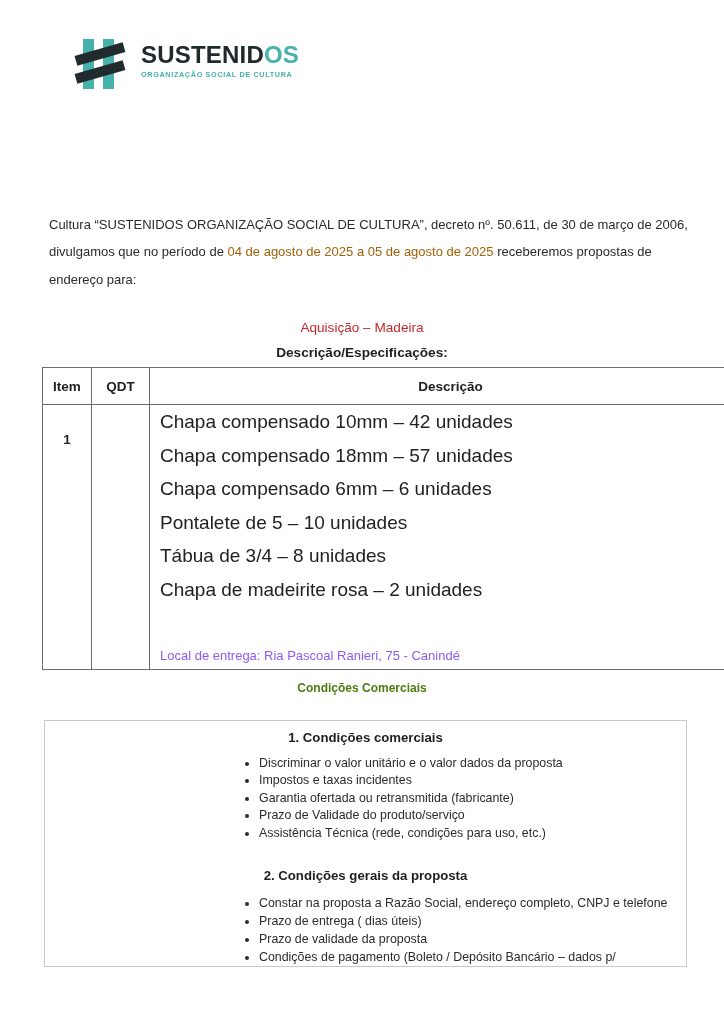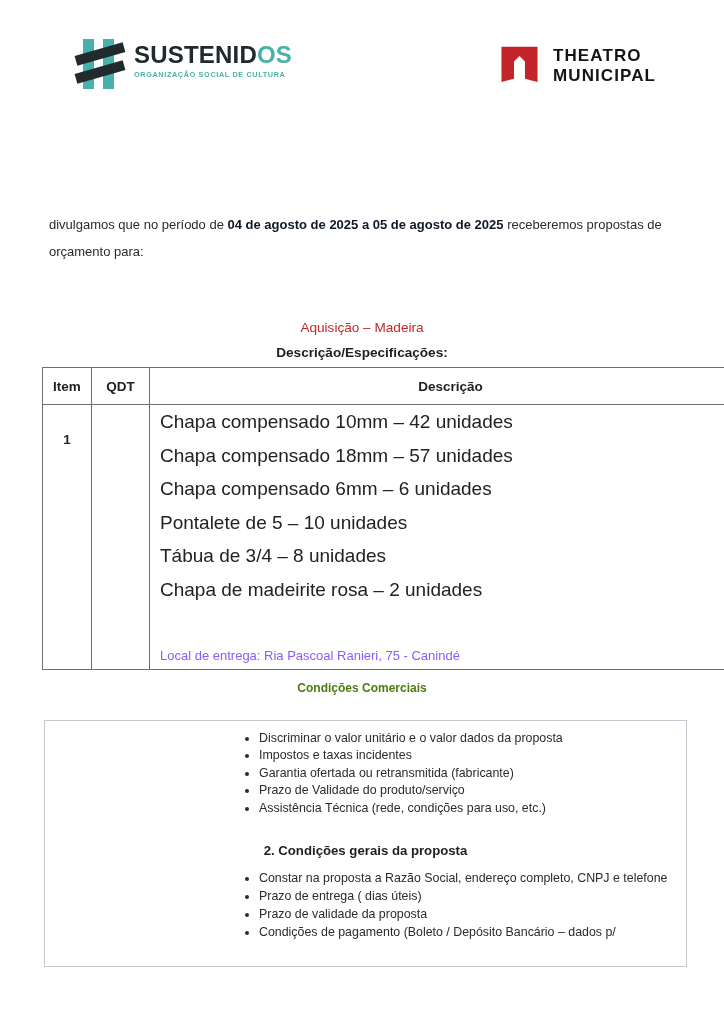--- a/index.html
+++ b/index.html
@@ -4,21 +4,21 @@
 <style>
   * { margin:0; padding:0; box-sizing:border-box; }
   html,body { background:#ffffff; }
   .page {
     position:relative; width:724px; height:1024px; margin:0 auto;
     background:#ffffff; overflow:hidden;
     font-family:"Liberation Sans", sans-serif; color:#262626;
   }
 
   
-  .logo-sustenidos { position:absolute; left:76px; top:36px; display:flex; gap:4px; }
+  .logo-sustenidos { position:absolute; left:76px; top:36px; display:flex; gap:11px; }
   .hash-icon { position:relative; width:54px; height:58px; flex:0 0 auto; }
   .hash-icon .vbar { position:absolute; top:3px; width:11px; height:50px; background:#47b2ab; }
   .hash-icon .vbar.v1 { left:7px; }
   .hash-icon .vbar.v2 { left:27px; }
   .hash-icon .dbar { position:absolute; left:-1px; width:50px; height:10px; background:#212b2d; transform:rotate(-16deg); }
   .hash-icon .dbar.d1 { top:13px; }
   .hash-icon .dbar.d2 { top:31px; }
   .sus-text { display:flex; flex-direction:column; padding-top:6px; }
   .sus-name { font-weight:bold; font-size:24px; letter-spacing:.2px; color:#20292b; line-height:26px; }
   .sus-name .accent { color:#47b2ab; }
@@ -29,21 +29,21 @@
   .thea-text { font-weight:bold; font-size:17px; line-height:19.5px; letter-spacing:1.1px; color:#141414; }
 
   
   .title-block { position:absolute; left:0; right:0; top:150px; text-align:center; }
   .title-line { font-weight:bold; font-size:13.6px; text-decoration:underline; color:#1f1f1f; }
   .title-line + .title-line { margin-top:13px; }
 
   
   .intro { position:absolute; left:49px; top:211px; width:640px; font-size:13px; line-height:27.3px; color:#2b2b2b; }
   .intro .pline { white-space:nowrap; }
-  .red-dates { color:#0f172a; font-weight:bold; }
+  .red-dates { color:#a16207; font-weight:normal; }
 
   
   .h-aquisicao { position:absolute; left:0; right:0; top:320px; text-align:center;
                  font-weight:normal; font-size:13.6px; color:#c3292b; }
   .h-spec { position:absolute; left:0; right:0; top:345px; text-align:center;
             font-weight:bold; font-size:13.6px; color:#1f1f1f; }
 
   
   table.items { position:absolute; left:42px; top:367px; width:710px; border-collapse:collapse; }
   table.items th, table.items td { border:1px solid #6e6e6e; }
@@ -79,34 +79,26 @@
         <div class="vbar v2"></div>
       <div class="dbar d1"></div>
         <div class="dbar d2"></div>
     </div>
     <div class="sus-text">
       <div class="sus-name"><span>SUSTENID</span><span class="accent">OS</span></div>
       <div class="sus-tagline">ORGANIZAÇÃO SOCIAL DE CULTURA</div>
     </div>
   </div>
 
-  <div class="logo-theatro">
-    <svg class="arch-icon" viewBox="0 0 60 60">
-      <path d="M7,6 L53,6 L53,51 L37,47 L37,25 L30,18 L23,25 L23,47 L7,51 Z" fill="#c2242a"></path>
-    </svg>
-    <div class="thea-text">
-      <div>THEATRO</div>
-      <div>MUNICIPAL</div>
-    </div>
-  </div>
 
 
   <div class="intro">
+    <div class="pline">Cultura “SUSTENIDOS ORGANIZAÇÃO SOCIAL DE CULTURA”, decreto nº. 50.611, de 30 de março de 2006,</div>
     <div class="pline"><span>divulgamos que no período de </span><span class="red-dates">04 de agosto de 2025 a 05 de agosto de 2025</span><span> receberemos propostas de</span></div>
-    <div class="pline">orçamento para:</div>
+    <div class="pline">endereço para:</div>
   </div>
 
   <div class="h-aquisicao">Aquisição – Madeira</div>
   <div class="h-spec">Descrição/Especificações:</div>
 
   <table class="items">
     <colgroup>
         <col class="c-item">
         <col class="c-qdt">
         <col>
@@ -131,20 +123,21 @@
           <div class="desc-line">Chapa de madeirite rosa – 2 unidades</div>
           <div class="delivery-line">Local de entrega: Ria Pascoal Ranieri, 75 - Canindé</div>
         </td>
       </tr>
     </tbody>
   </table>
 
   <div class="h-cond">Condições Comerciais</div>
 
   <div class="cond-box">
+    <div class="cond-title">1. Condições comerciais</div>
     <ul class="cond-list">
       <li>Discriminar o valor unitário e o valor dados da proposta</li>
       <li>Impostos e taxas incidentes</li>
       <li>Garantia ofertada ou retransmitida (fabricante)</li>
       <li>Prazo de Validade do produto/serviço</li>
       <li>Assistência Técnica (rede, condições para uso, etc.)</li>
     </ul>
     <div class="cond-title second">2. Condições gerais da proposta</div>
     <ul class="cond-list second">
       <li>Constar na proposta a Razão Social, endereço completo, CNPJ e telefone</li>

